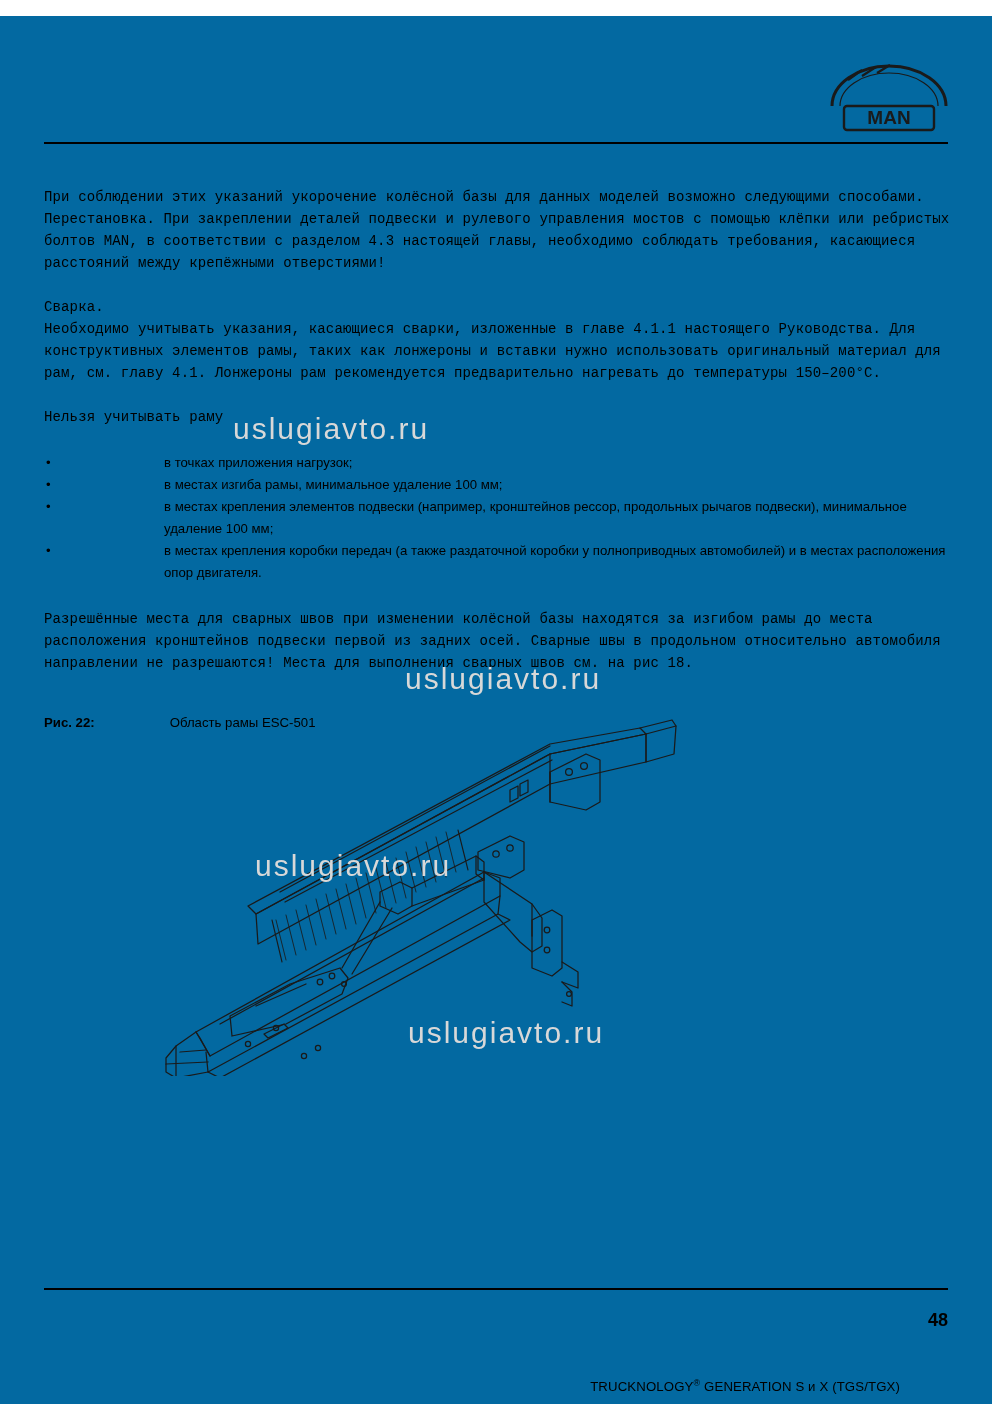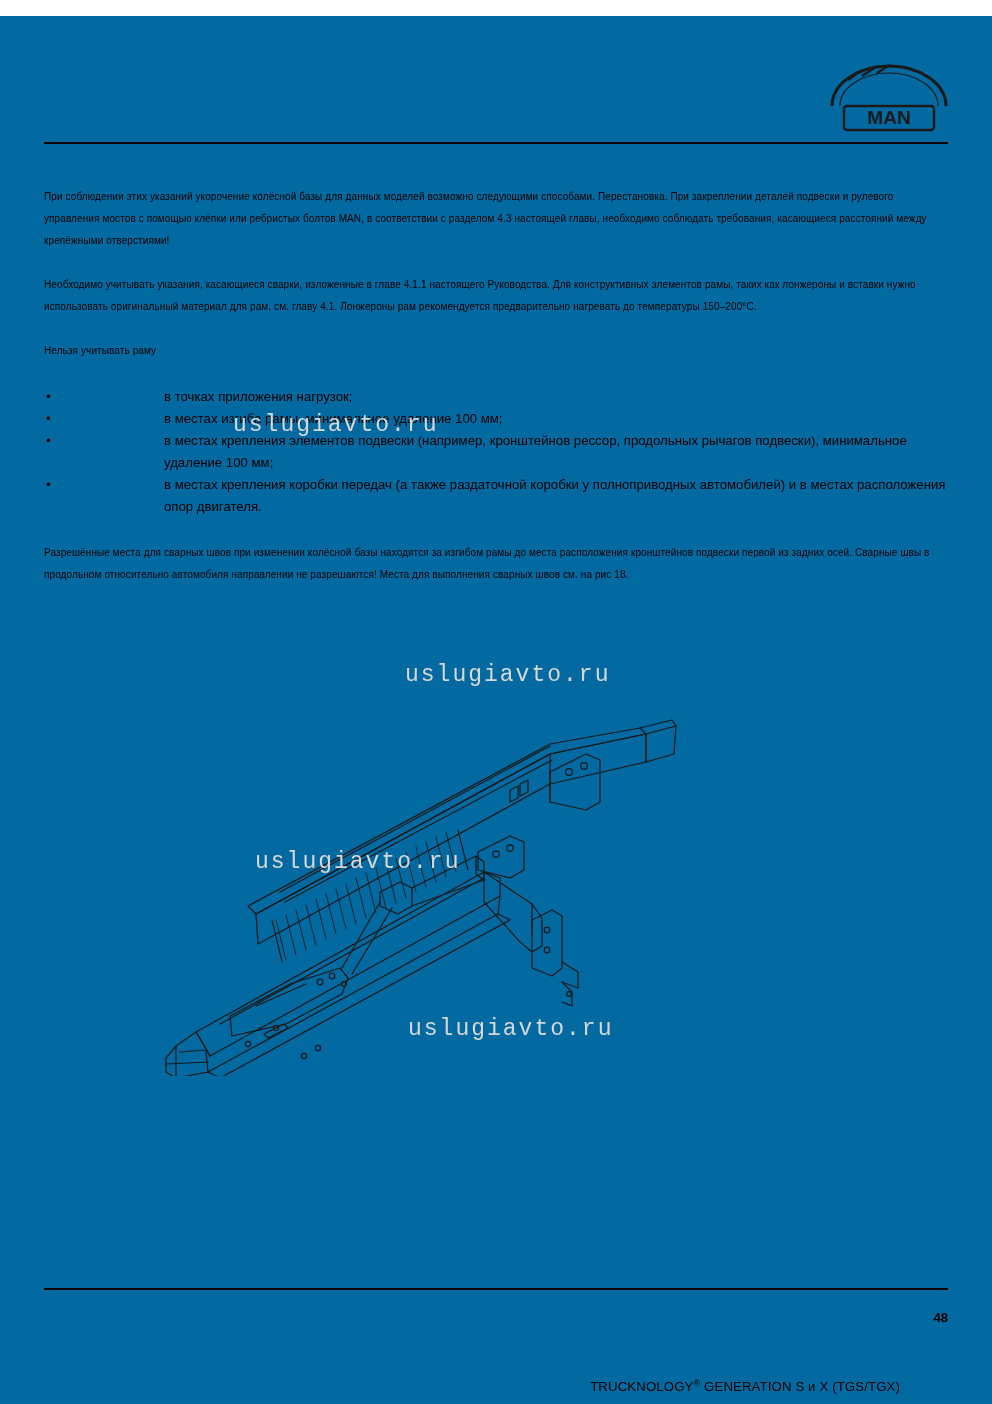--- a/index.html
+++ b/index.html
@@ -46,23 +46,24 @@
 
   
   .content {
     position: absolute;
     left: 44px;
     top: 170px;
     width: 906px;
   }
   p.para {
     margin: 0 0 0 0;
-    font-size: 10px;
+    font-size: 14px;
     line-height: 22px;
     letter-spacing: 0.01em;
+    font-family: Liberation Mono, monospace;
   }
   .gap-sm { height: 22px; }
   .gap-md { height: 24px; }
 
   
   ul.bullets {
     margin: 0;
     padding: 0;
     list-style: none;
   }
@@ -102,22 +103,22 @@
     position: absolute;
     left: 80px;
     top: 690px;
     width: 620px;
     height: 370px;
   }
 
   
   .wm {
     position: absolute;
-    font-family: Liberation Mono, monospace;
-    font-size: 23px;
+    font-family: Liberation Sans, sans-serif;
+    font-size: 30px;
     letter-spacing: 2px;
     color: #d8d8d8;
     white-space: nowrap;
     pointer-events: none;
   }
   .wm1 { left: 233px; top: 396px; }
   .wm2 { left: 405px; top: 646px; }
   .wm3 { left: 255px; top: 833px; }
   .wm4 { left: 408px; top: 1000px; }
 
@@ -139,21 +140,21 @@
     white-space: nowrap;
   }
   .footer-text sup {
     font-size: 9px;
     vertical-align: super;
   }
   .page-number {
     position: absolute;
     right: 44px;
     top: 1294px;
-    font-size: 13px;
+    font-size: 18px;
     font-weight: bold;
   }
 </style>
 </head>
 <body>
 
 <div class="page">
 
   <div class="header">
     <div class="logo">
@@ -167,20 +168,21 @@
     </div>
     <div class="header-rule"></div>
   </div>
 
   <div class="content">
 
     <p class="para">При соблюдении этих указаний укорочение колёсной базы для данных моделей возможно следующими способами. Перестановка. При закреплении деталей подвески и рулевого управления мостов с помощью клёпки или ребристых болтов MAN, в соответствии с разделом 4.3 настоящей главы, необходимо соблюдать требования, касающиеся расстояний между крепёжными отверстиями!</p>
 
     <div class="gap-sm"></div>
 
+    <p class="para">Сварка.</p>
     <p class="para">Необходимо учитывать указания, касающиеся сварки, изложенные в главе 4.1.1 настоящего Руководства. Для конструктивных элементов рамы, таких как лонжероны и вставки нужно использовать оригинальный материал для рам, см. главу 4.1. Лонжероны рам рекомендуется предварительно нагревать до температуры 150–200°C.</p>
 
     <div class="gap-sm"></div>
 
     <p class="para">Нельзя учитывать раму</p>
 
     <div class="gap-md"></div>
 
     <ul class="bullets">
       <li>
@@ -201,20 +203,24 @@
       </li>
     </ul>
 
     <div class="gap-md"></div>
 
     <p class="para">Разрешённые места для сварных швов при изменении колёсной базы находятся за изгибом рамы до места расположения кронштейнов подвески первой из задних осей. Сварные швы в продольном относительно автомобиля направлении не разрешаются! Места для выполнения сварных швов см. на рис 18.</p>
 
     <div class="gap-md"></div>
     <div style="height:14px"></div>
 
+    <div class="figcap">
+      <span class="figlabel">Рис. 22:</span>
+      <span class="figtitle">Область рамы ESC-501</span>
+    </div>
 
     <div style="height:410px"></div>
 
   </div>
 
   <div class="illustration">
     <svg viewBox="0 0 620 370" width="620" height="370" aria-hidden="true">
       <g fill="none" stroke="#1a1a1a" stroke-width="1.25" stroke-linejoin="round" stroke-linecap="round">
 
         <path d="M168 200 L470 38 L560 22 L566 28 L470 48 L176 208 Z"></path>

